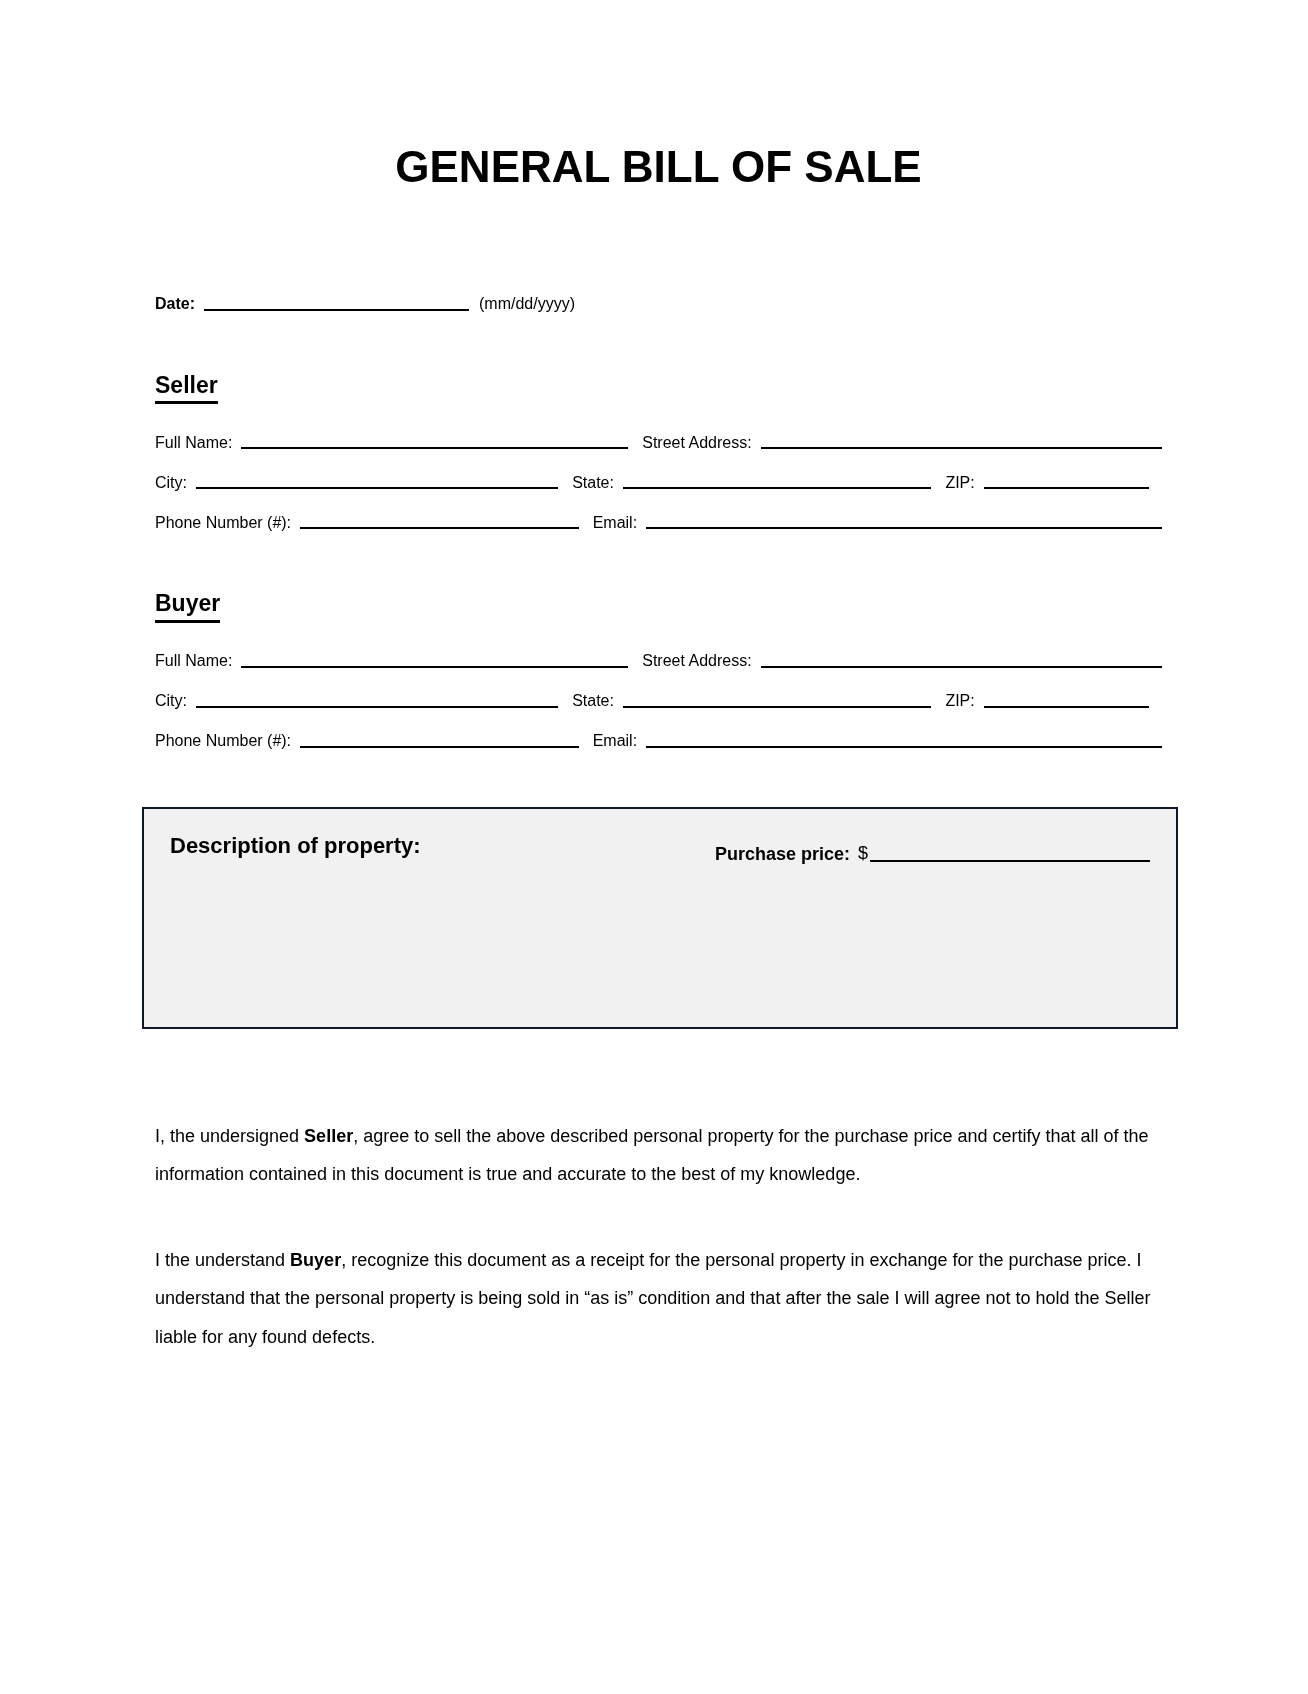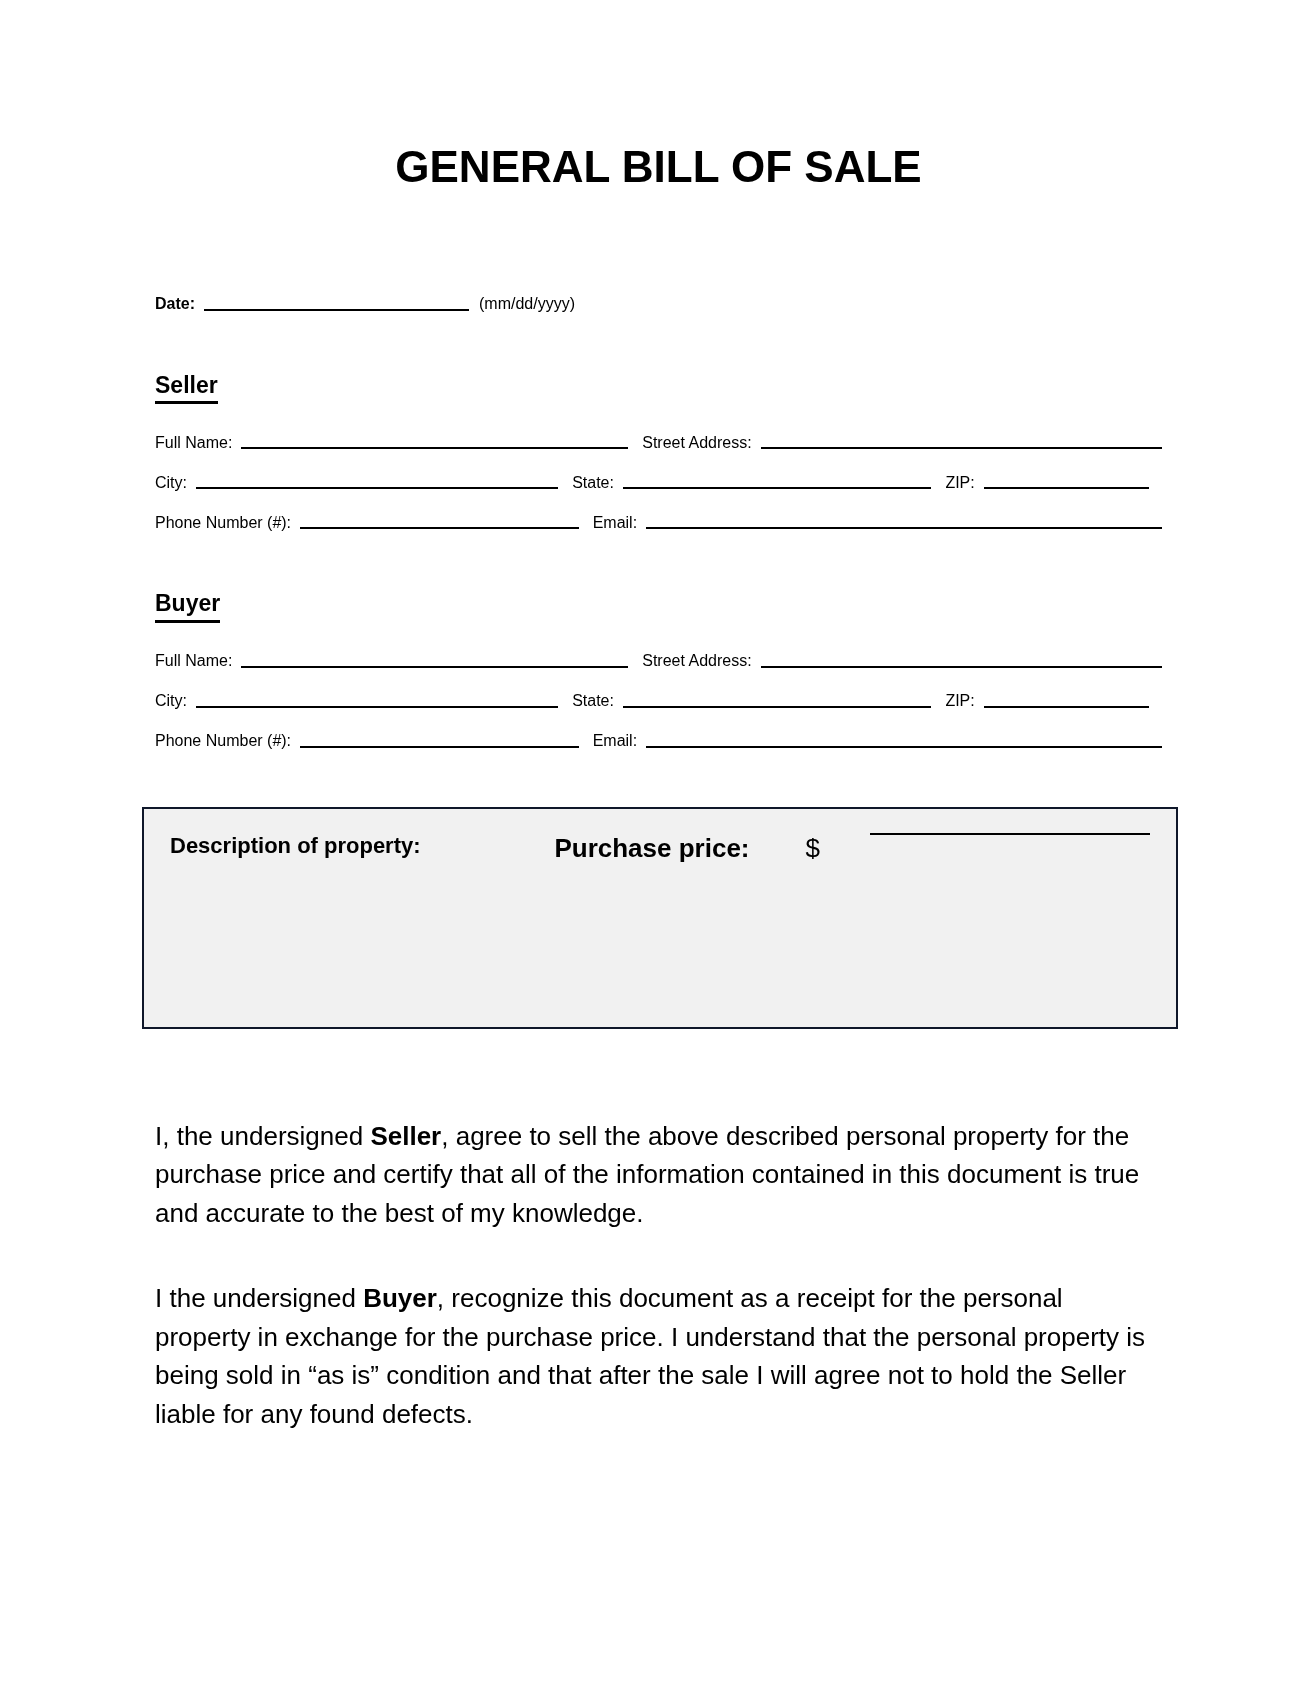--- a/index.html
+++ b/index.html
@@ -74,26 +74,26 @@
     height: 222px;
     background: #f1f1f1;
     border: 2px solid #0f172a;
     padding: 24px 26px 14px 26px;
     display: flex;
     flex-direction: row;
     justify-content: space-between;
   }
   .property-box .desc-label { font-size: 22px; font-weight: bold; }
   .description-area { flex: 1; }
-  .price-row { display: flex; align-items: flex-start; font-size: 26px; height: 32px; gap: 48px; }
+  .price-row { display: flex; align-items: flex-end; font-size: 18px; height: 32px; }
   .price-row .currency { margin-left: 8px; padding-bottom: 1px; }
   .price-blank { width: 280px; flex: none; margin-left: 2px; }
 
   .para {
-    font-size: 26px;
+    font-size: 18px;
     line-height: 38.5px;
     text-align: left;
     color: #000000;
   }
   .para-seller { margin-top: 88px; }
   .para-buyer { margin-top: 47px; }
 
   .footer {
     position: absolute;
     top: 1583px;
@@ -182,21 +182,21 @@
       <div class="description-area"></div>
       <div class="price-row">
         <span class="lbl bold">Purchase price:</span>
         <span class="lbl currency">$</span>
         <span class="blank price-blank"></span>
       </div>
     </div>
 
     <p class="para para-seller"><span>I, the undersigned </span><strong>Seller</strong><span>, agree to sell the above described personal property for the purchase price and certify that all of the information contained in this document is true and accurate to the best of my knowledge.</span></p>
 
-    <p class="para para-buyer"><span>I the undersigned </span><strong>Buyer</strong><span>, recognize this document as a receipt for the personal property in exchange for the purchase price. I understand that the personal property is being sold in “as is” condition and that after the sale I will agree not to hold the Seller liable for any found defects.</span></p>
+    <p class="para para-buyer"><span>I the understand </span><strong>Buyer</strong><span>, recognize this document as a receipt for the personal property in exchange for the purchase price. I understand that the personal property is being sold in “as is” condition and that after the sale I will agree not to hold the Seller liable for any found defects.</span></p>
 
   </div>
 
   <div class="footer">
     <span class="brand">after</span>
     <span class="page-num">Page 1 of 2</span>
   </div>
 </div>
 
 </body></html>

